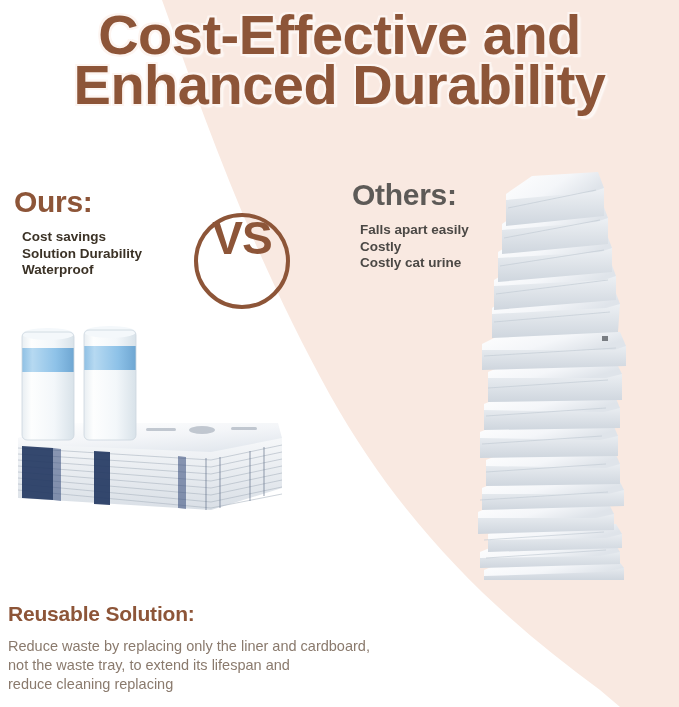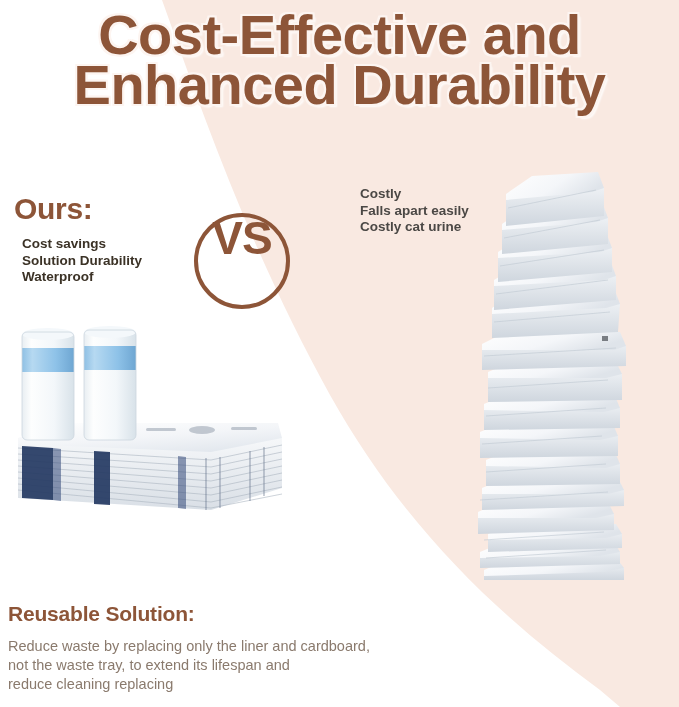--- a/index.html
+++ b/index.html
@@ -52,21 +52,21 @@
     position: absolute;
     z-index: 18;
   }
   .col-ours  { left: 14px;  top: 185px; width: 200px; }
   .col-others{ left: 352px; top: 178px; width: 190px; }
 
   .col-heading {
     font-weight: bold;
     font-size: 30px;
     line-height: 34px;
-    margin: 7px 0 10px 0;
+    margin: 0 0 10px 0;
     letter-spacing: -0.3px;
   }
   .col-ours .col-heading   { color: #8d5538; }
   .col-others .col-heading { color: #5d5a57; }
 
   .col-list {
     list-style: none;
     margin: 8px;
     padding: 0;
   }
@@ -173,23 +173,24 @@
       <li>Solution Durability</li>
       <li>Waterproof</li>
     </ul>
   </div>
 
   <div class="vs-badge">
     <span>VS</span>
   </div>
 
   <div class="col col-others">
+    <div class="col-heading">Others:</div>
     <ul class="col-list">
+      <li>Falls apart easily</li>
       <li>Costly</li>
-      <li>Falls apart easily</li>
       <li>Costly cat urine</li>
     </ul>
   </div>
 
   <svg class="ours-art" viewBox="0 0 290 200" aria-hidden="true">
     <defs>
       <linearGradient id="rollBody" x1="0" y1="0" x2="1" y2="0">
         <stop offset="0%" stop-color="#e8eef2"></stop>
         <stop offset="18%" stop-color="#fdfefe"></stop>
         <stop offset="62%" stop-color="#f3f7fa"></stop>

